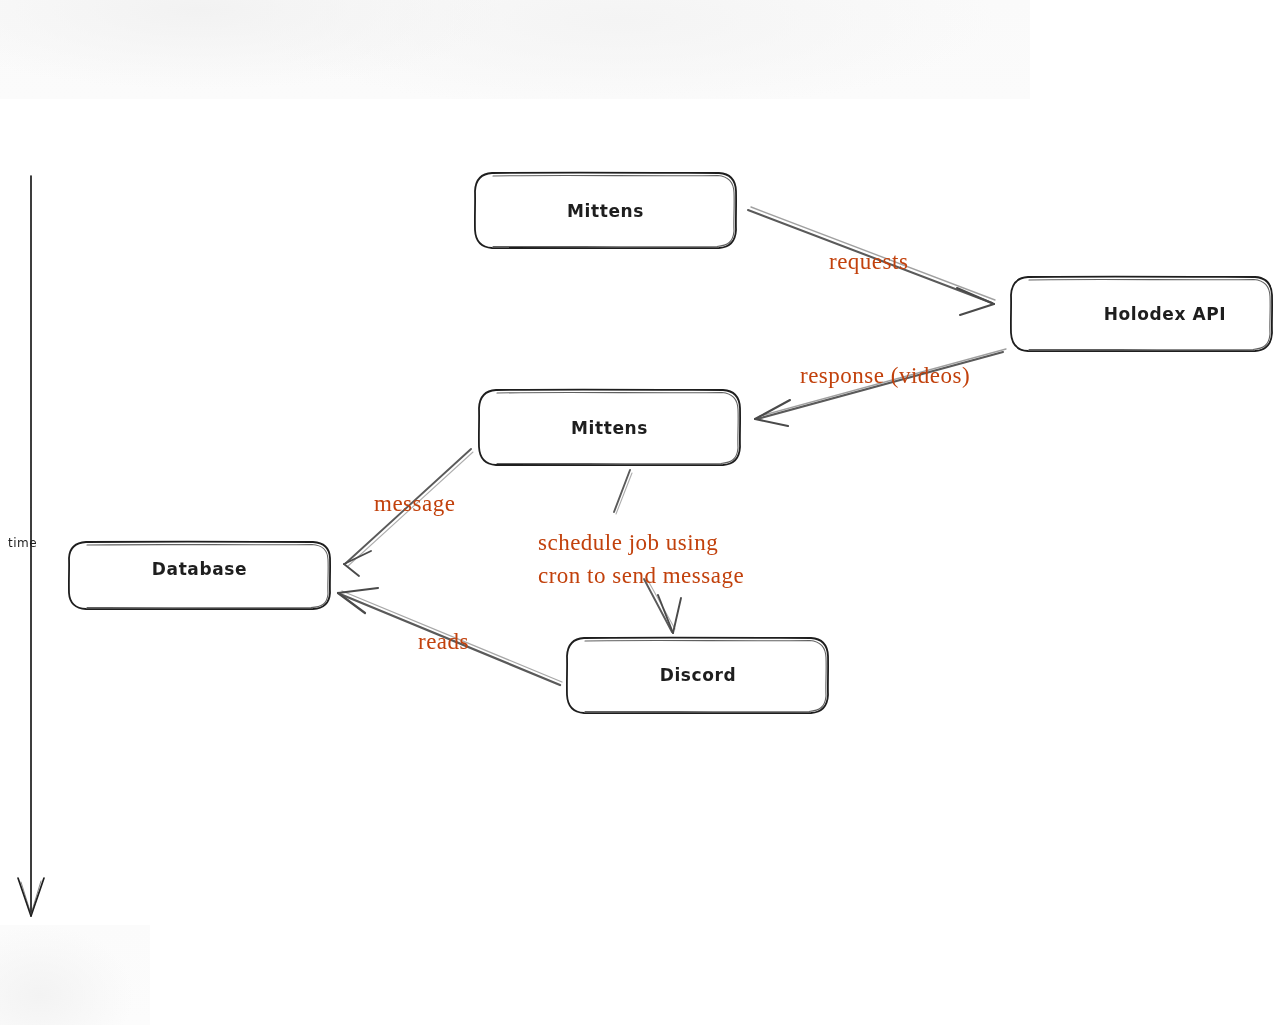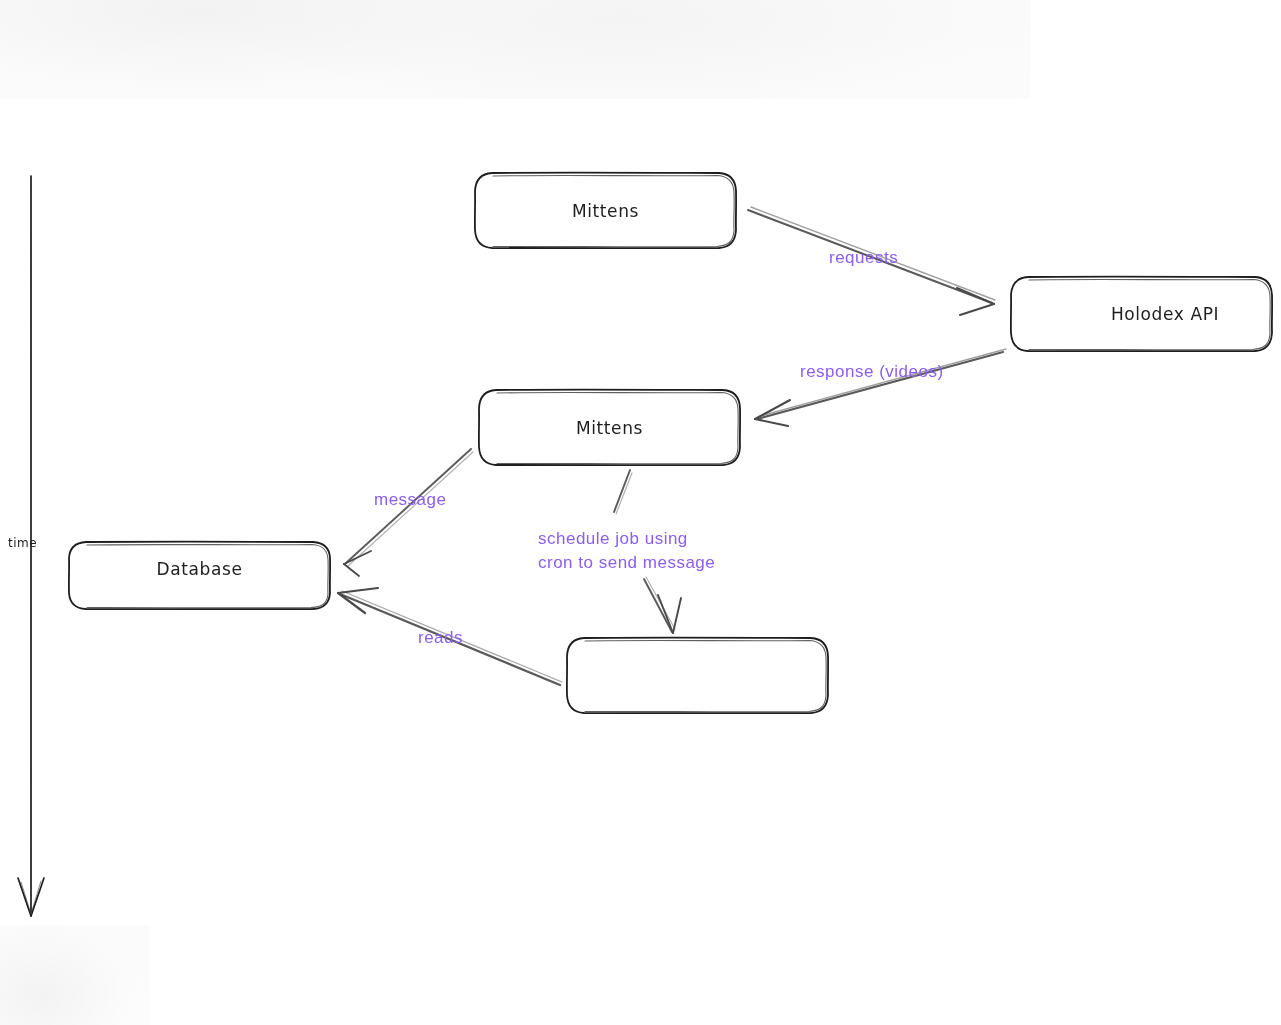--- a/index.html
+++ b/index.html
@@ -45,26 +45,27 @@
     position: absolute;
     display: flex;
     align-items: center;
     justify-content: center;
     font-family: "DejaVu Sans", sans-serif;
     font-size: 17px;
     color: #1e1e1e;
     letter-spacing: 0.6px;
     white-space: nowrap;
     pointer-events: none;
+    font-weight: bold;
   }
   .edge-label {
     position: absolute;
-    font-family: Liberation Sans, sans-serif;
-    font-size: 17px;
-    color: #8b5cf6;
+    font-family: Liberation Serif, serif;
+    font-size: 23px;
+    color: #c2410c;
     letter-spacing: 0.5px;
     white-space: nowrap;
     line-height: 1.42;
     pointer-events: none;
   }
   .edge-label.multi { }
   .title {
     position: absolute;
     left: 100px;
     top: 112px;
@@ -165,20 +166,21 @@
       <path d="M365,613 L338,593" fill="none" stroke="#4a4a4a" stroke-width="2.2" stroke-linecap="round"></path>
     </g>
   </svg>
 
   <div class="axis-label">time</div>
 
   <div class="node-label" style="left:475px; top:172px; width:261px; height:77px;">Mittens</div>
   <div class="node-label" style="left:1011px; top:276px; width:308px; height:76px;">Holodex API</div>
   <div class="node-label" style="left:479px; top:389px; width:261px; height:77px;">Mittens</div>
   <div class="node-label" style="left:69px; top:541px; width:261px; height:55px;">Database</div>
+  <div class="node-label" style="left:567px; top:637px; width:262px; height:76px;">Discord</div>
 
   <div class="edge-label" style="left:829px; top:246px;">requests</div>
   <div class="edge-label" style="left:800px; top:360px;">response (videos)</div>
   <div class="edge-label" style="left:374px; top:488px;">message</div>
   <div class="edge-label multi" style="left:538px; top:527px; white-space:pre;">schedule job using
 cron to send message</div>
   <div class="edge-label" style="left:418px; top:626px;">reads</div>
 
 </div>
 

